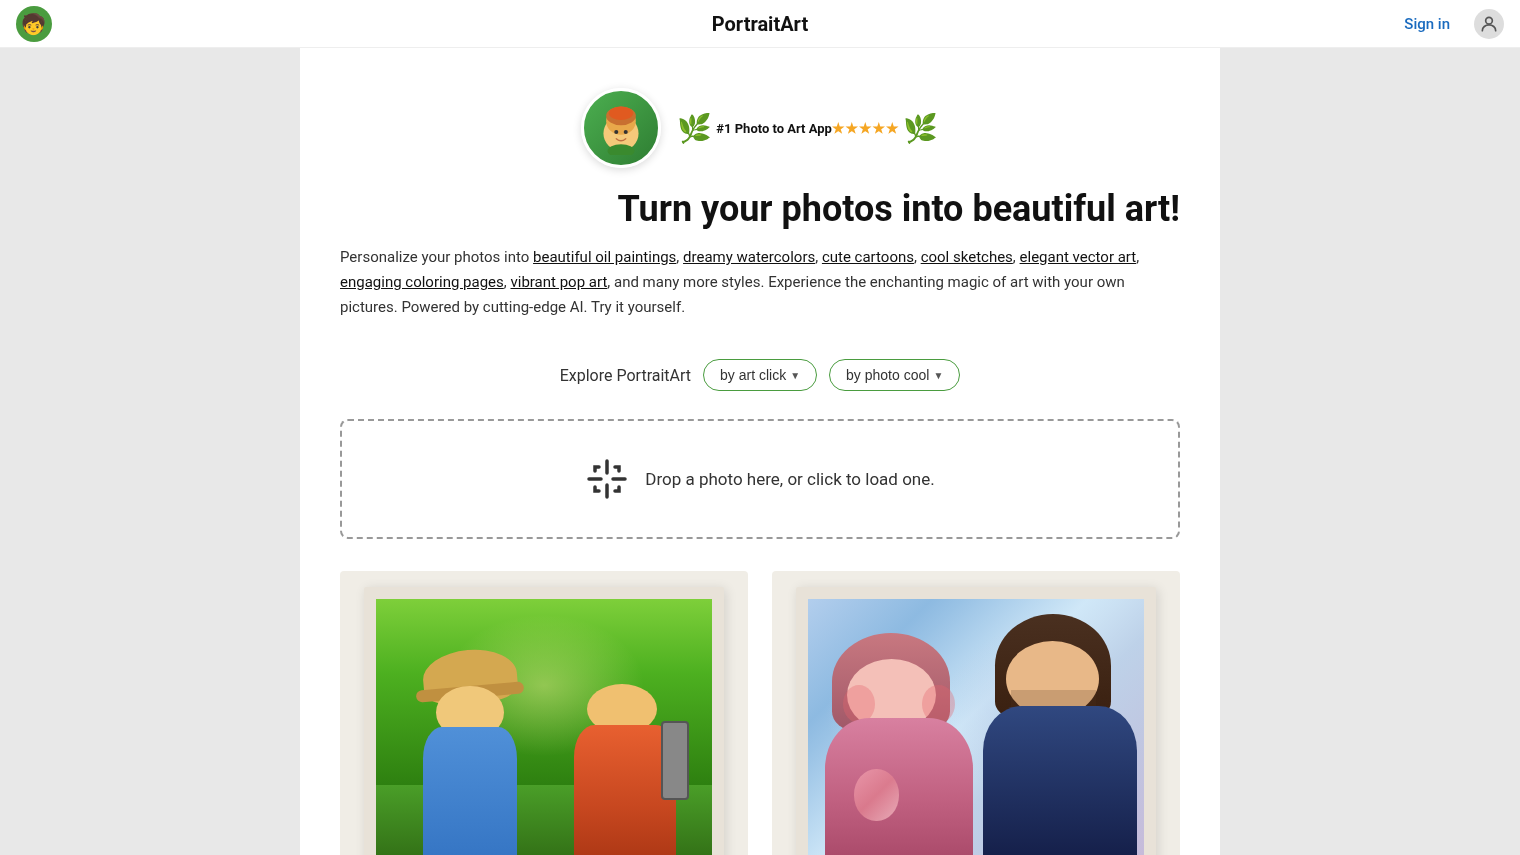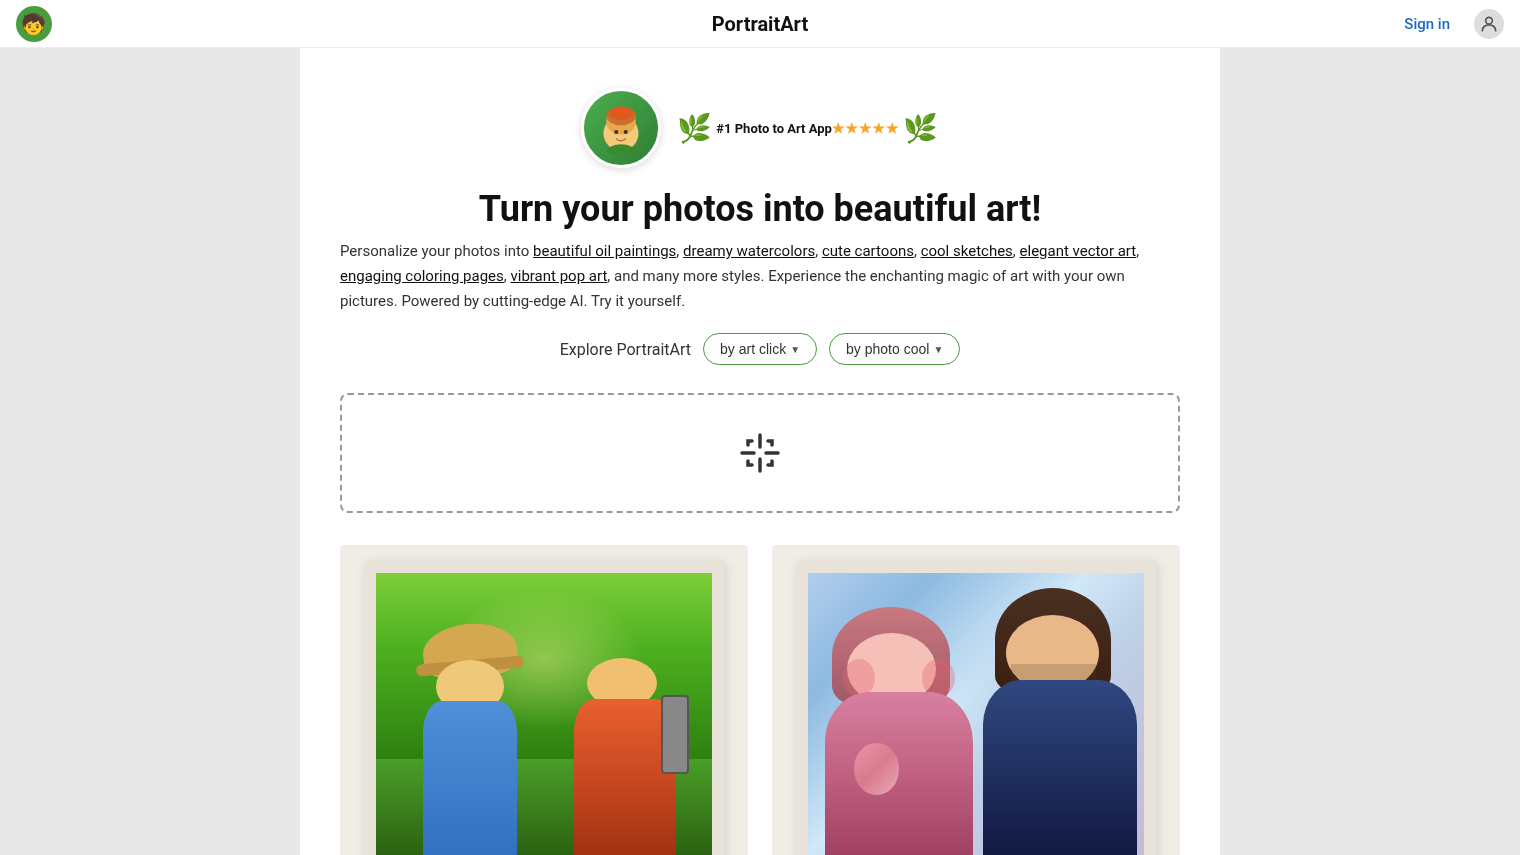--- a/index.html
+++ b/index.html
@@ -131,31 +131,32 @@
     .stars {
       color: #f5a623;
       font-size: 14px;
       letter-spacing: 1px;
     }
 
     .hero-title {
       font-size: 36px;
       font-weight: 700;
       color: #111;
-      margin-bottom: 8px;
+      margin-bottom: 14px;
       line-height: 1.2;
+      text-align: right;
     }
 
     .hero-desc {
       font-size: 15px;
       color: #333;
       line-height: 1.65;
       text-align: left;
       max-width: 860px;
-      margin: 0 auto 20px;
+      margin: 0 auto 40px;
     }
 
     .hero-desc a {
       color: #111;
       text-decoration: underline;
     }
 
     
     .explore-row {
       display: flex;
@@ -369,20 +370,21 @@
         <line x1="22" y1="28" x2="22" y2="40"></line>
         <line x1="4" y1="22" x2="16" y2="22"></line>
         <line x1="28" y1="22" x2="40" y2="22"></line>
 
         <path d="M10 14 L10 10 L14 10"></path>
         <path d="M30 10 L34 10 L34 14"></path>
         <path d="M10 30 L10 34 L14 34"></path>
         <path d="M34 30 L34 34 L30 34"></path>
       </svg>
     </div>
+    <span class="drop-text">Drop a photo here, or click to load one.</span>
   </div>
 
   <div class="gallery">
 
     <div class="gallery-card">
       <div class="gallery-frame">
         <div class="canvas-scene">
           <div class="oil-scene">
 
             <div style="position:absolute;top:0;left:0;right:0;height:65%;background:linear-gradient(180deg,#7ecf3a 0%,#4db020 40%,#2e8010 100%);"></div>

